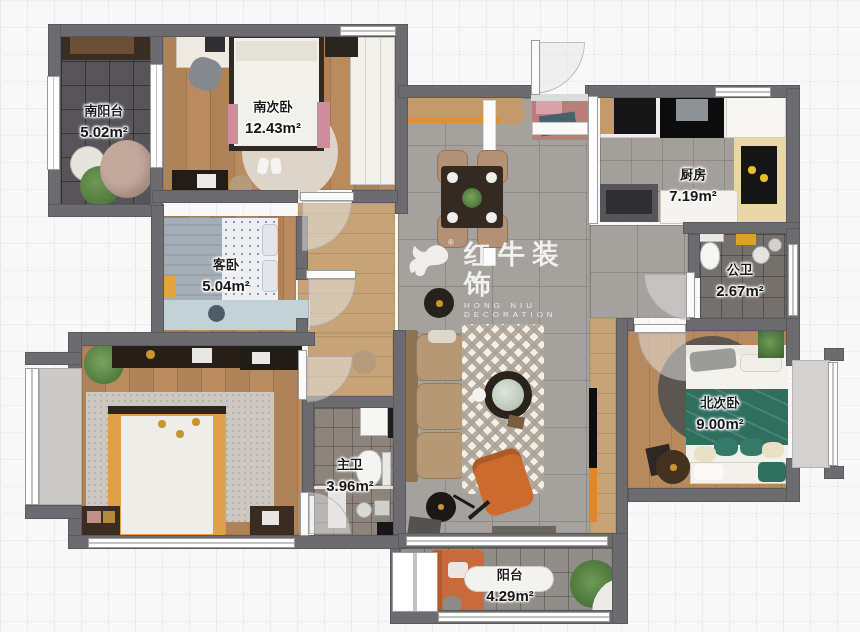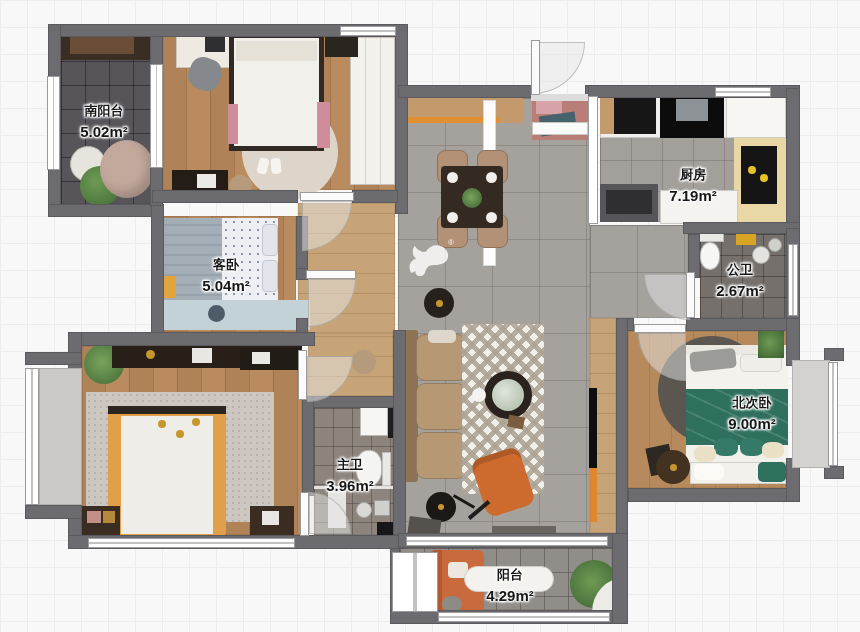--- a/index.html
+++ b/index.html
@@ -291,44 +291,50 @@
   <i class="s fan fan-bl" style="left:638px;top:333px;width:48px;height:48px"></i>
 
   <div class="s wm" style="left:406px;top:240px;width:190px;height:56px">
     <span class="s" style="position:relative;width:46px;height:40px">
       <svg width="46" height="40" viewBox="0 0 64 56">
         <path d="M6 44 C2 34 8 28 14 26 C8 22 8 14 12 8 C16 14 22 18 28 16 C36 4 50 6 56 14 C62 22 58 32 48 34 C40 36 34 34 30 38 C26 42 28 48 22 50 C16 52 12 48 13 43 C10 46 7 47 6 44 Z" fill="rgba(255,255,255,0.82)"></path>
       </svg>
     </span>
     <span class="wm-reg">®</span>
     <span class="wm-text">
+      <span class="wm-brand">红牛装饰</span>
+      <span class="wm-sub">HONG NIU DECORATION</span>
     </span>
   </div>
 
   <div class="s lbl" style="left:104px;top:122px">
     <span class="rname">南阳台</span>
     <span class="rarea">5.02m²</span>
   </div>
+  <div class="s lbl" style="left:273px;top:118px">
+    <span class="rname">南次卧</span>
+    <span class="rarea">12.43m²</span>
+  </div>
   <div class="s lbl" style="left:226px;top:276px">
     <span class="rname">客卧</span>
     <span class="rarea">5.04m²</span>
   </div>
   <div class="s lbl" style="left:350px;top:476px">
     <span class="rname">主卫</span>
     <span class="rarea">3.96m²</span>
   </div>
   <div class="s lbl" style="left:693px;top:186px">
     <span class="rname">厨房</span>
     <span class="rarea">7.19m²</span>
   </div>
   <div class="s lbl" style="left:740px;top:281px">
     <span class="rname">公卫</span>
     <span class="rarea">2.67m²</span>
   </div>
-  <div class="s lbl" style="left:752px;top:414px">
+  <div class="s lbl" style="left:720px;top:414px">
     <span class="rname">北次卧</span>
     <span class="rarea">9.00m²</span>
   </div>
   <div class="s lbl" style="left:510px;top:586px">
     <span class="rname">阳台</span>
     <span class="rarea">4.29m²</span>
   </div>
 
 </div>
 

